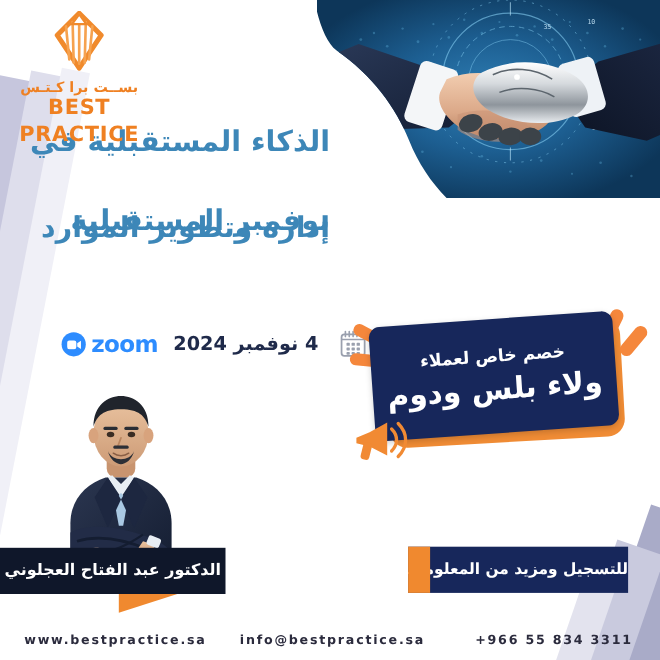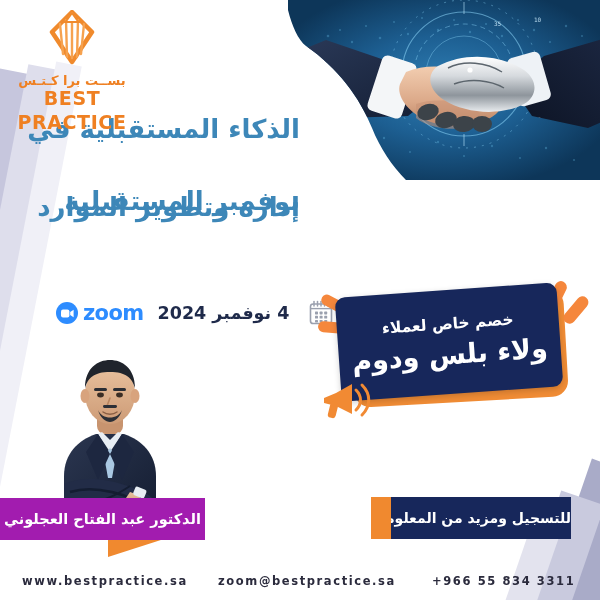--- a/index.html
+++ b/index.html
@@ -278,21 +278,21 @@
     width: 152px;
     height: 172px;
     z-index: 5;
   }
   #speaker-name-bar {
     position: absolute;
     left: 0px;
     top: 498px;
     width: 205px;
     height: 42px;
-    background: #a21caf;
+    background: #0f172a;
     z-index: 9;
     display: flex;
     align-items: center;
     justify-content: center;
   }
   .speaker-name {
     direction: rtl;
     color: #ffffff;
     font-size: 14.5px;
     font-weight: bold;
@@ -639,17 +639,17 @@
     <span class="speaker-name">الدكتور عبد الفتاح العجلوني</span>
   </div>
 
   <div id="cta">
     <span class="cta-text">للتسجيل ومزيد من المعلومات</span>
   </div>
   <div id="cta-accent"></div>
 
   <div id="footer">
     <span class="footer-item f1">www.bestpractice.sa</span>
-    <span class="footer-item f2">zoom@bestpractice.sa</span>
+    <span class="footer-item f2">info@bestpractice.sa</span>
     <span class="footer-item f3">+966 55 834 3311</span>
   </div>
 
 </div>
 
 </body></html>

